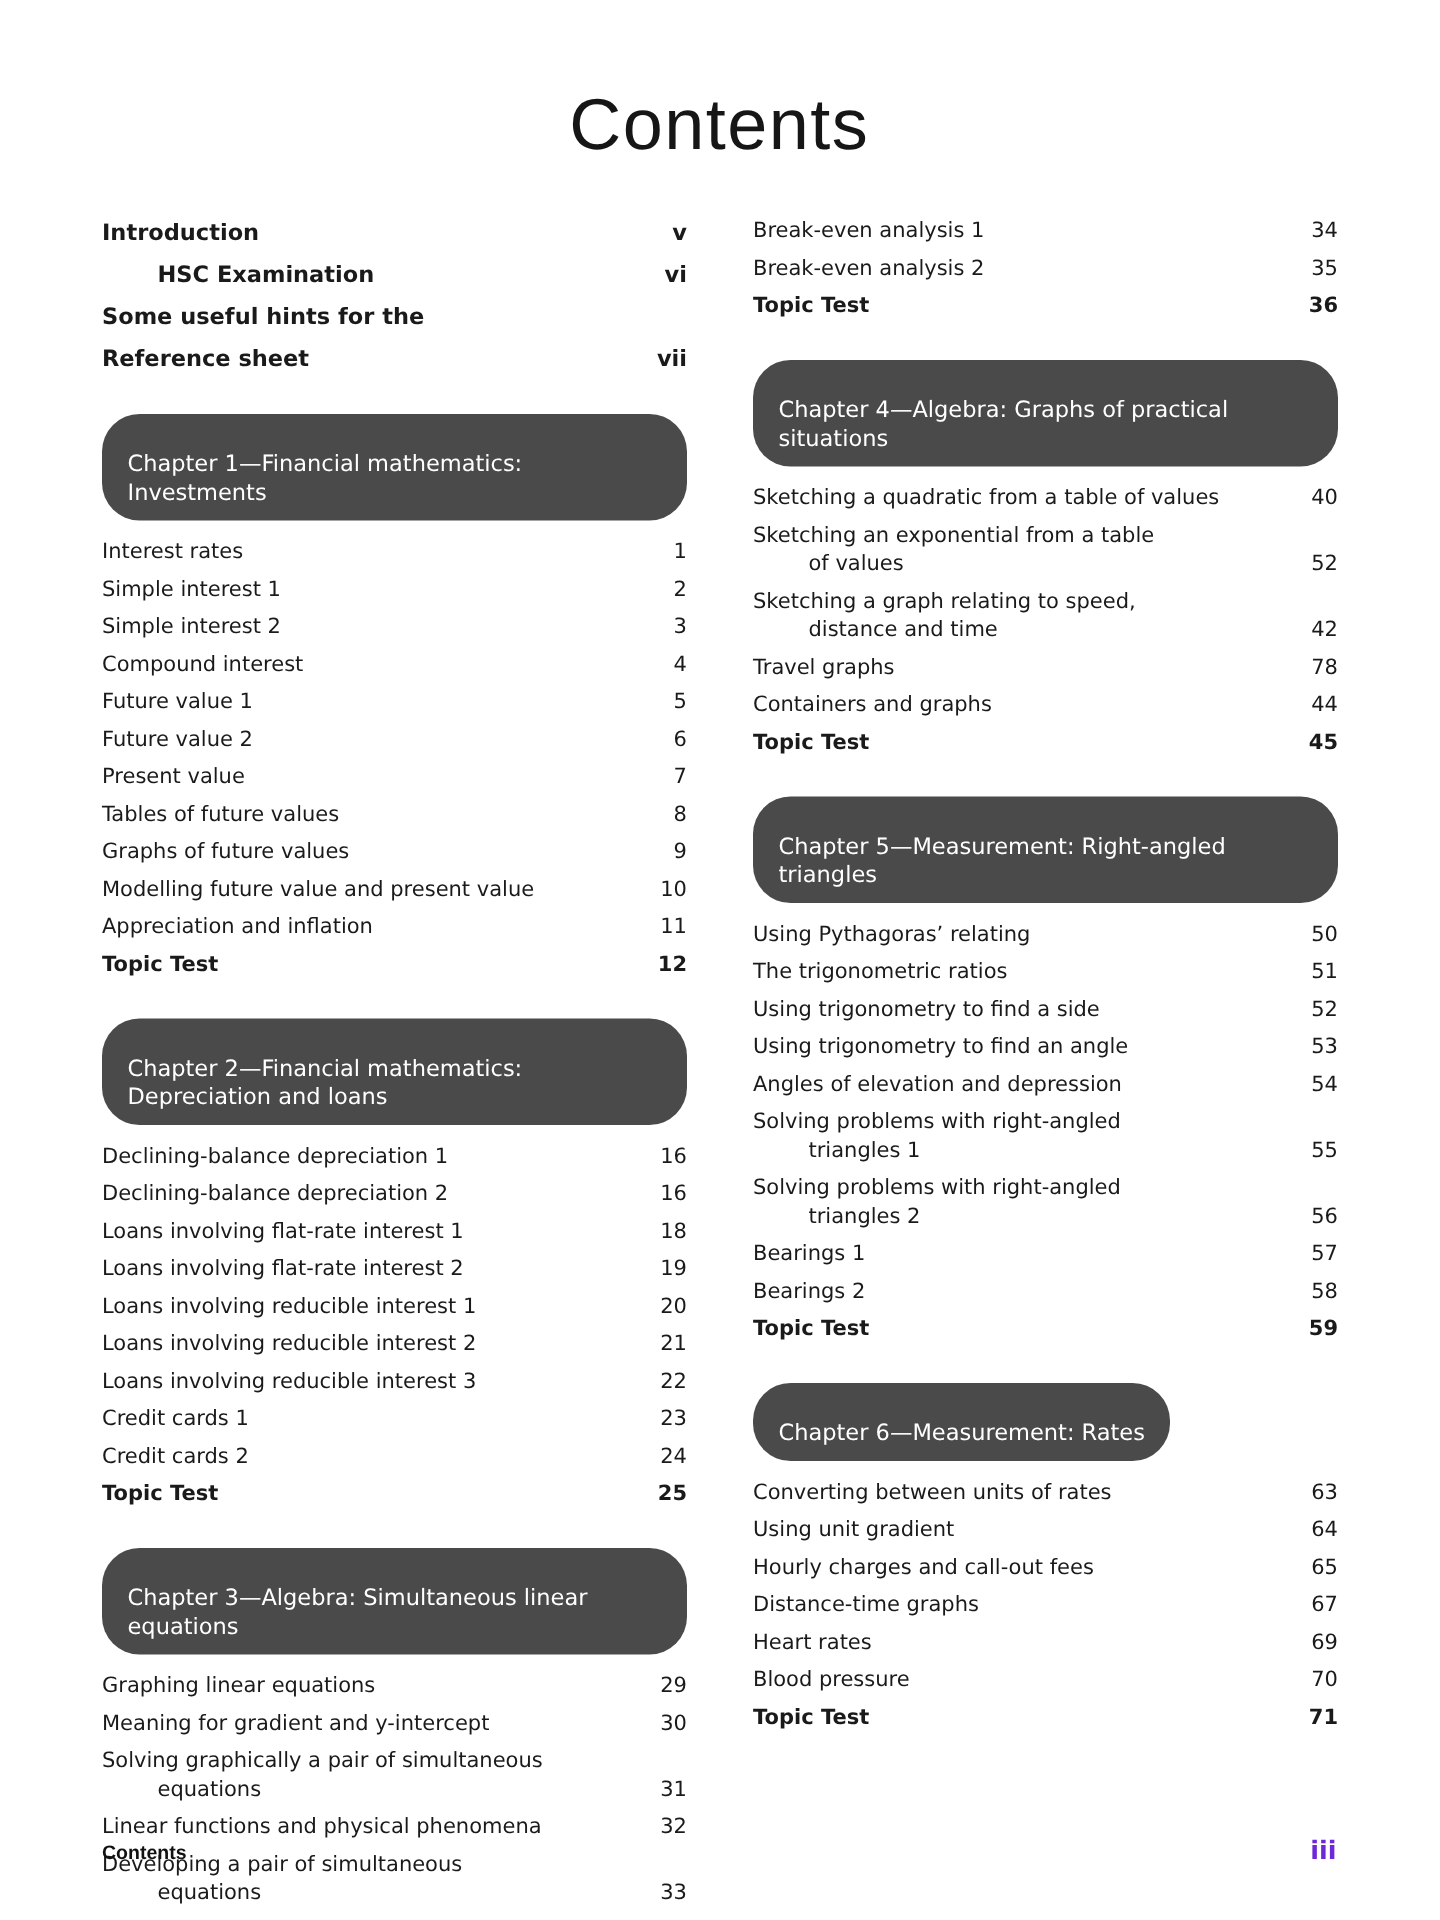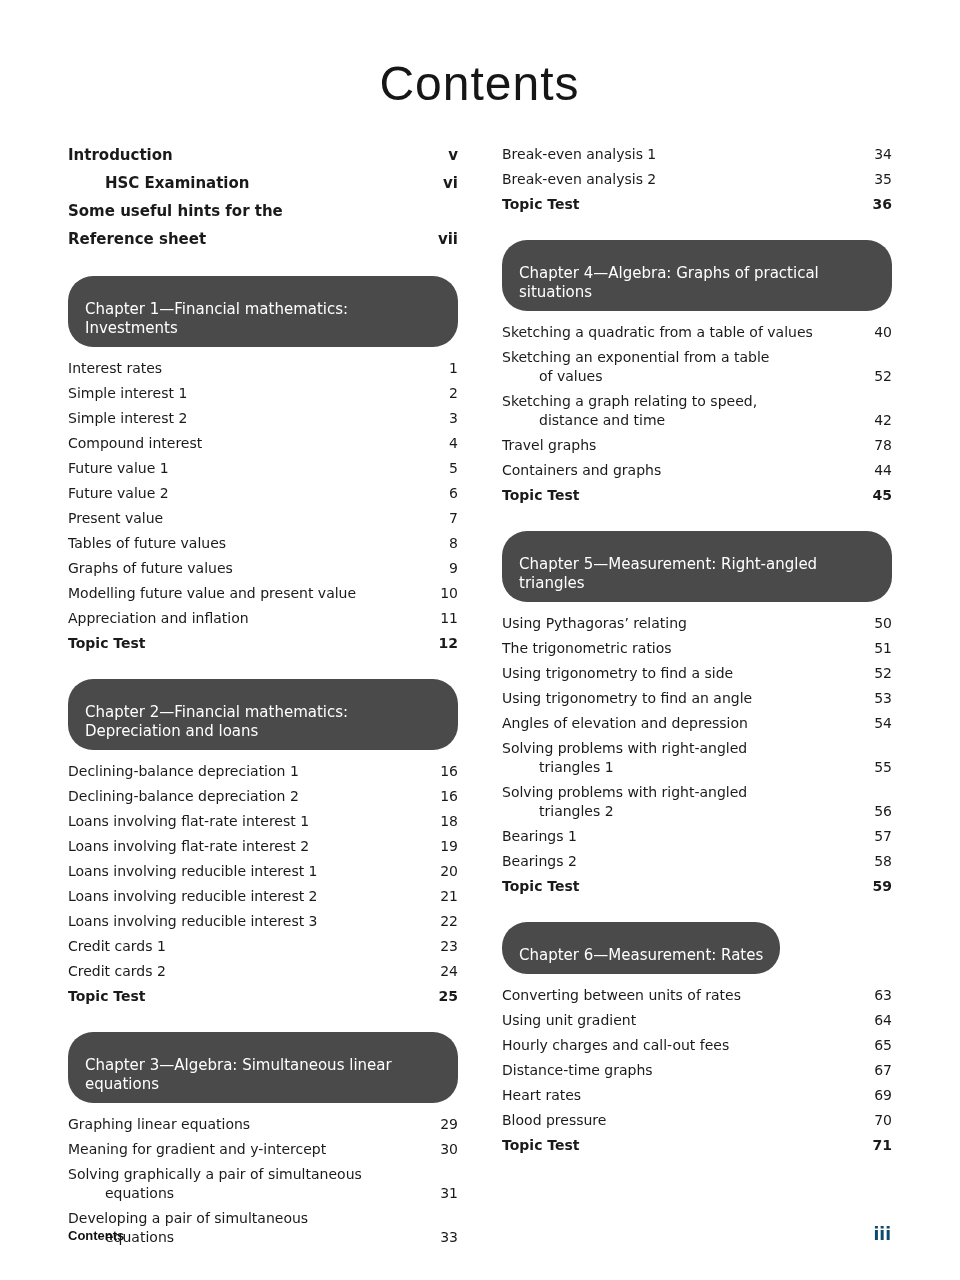--- a/index.html
+++ b/index.html
@@ -76,21 +76,21 @@
     display: flex;
     justify-content: space-between;
     align-items: baseline;
   }
   .footer-left {
     font-family: "Liberation Sans", sans-serif;
     font-weight: bold;
     font-size: 13px;
     color: #111;
   }
-  .footer-right { font-weight: bold; font-size: 17px; color: #0c4a6e; }
+  .footer-right { font-weight: bold; font-size: 17px; color: #6d28d9; }
 </style>
 </head>
 <body>
 
 <div class="sheet">
   <h1 class="page-title">Contents</h1>
 
   <div class="columns">
     <div class="col" id="col-0"><div class="toc-list front">
           <div class="toc-row b">
@@ -236,20 +236,25 @@
             <span class="pg">30</span>
           </div>
           <div class="toc-row wrapped-first">
             <span class="lbl">Solving graphically a pair of simultaneous</span>
           </div>
           <div class="toc-row">
             <span class="indent"></span>
             <span class="lbl">equations</span>
             <span class="leader"></span>
             <span class="pg">31</span>
+          </div>
+          <div class="toc-row">
+            <span class="lbl">Linear functions and physical phenomena</span>
+            <span class="leader"></span>
+            <span class="pg">32</span>
           </div>
           <div class="toc-row wrapped-first">
             <span class="lbl">Developing a pair of simultaneous</span>
           </div>
           <div class="toc-row">
             <span class="indent"></span>
             <span class="lbl">equations</span>
             <span class="leader"></span>
             <span class="pg">33</span>
           </div>

